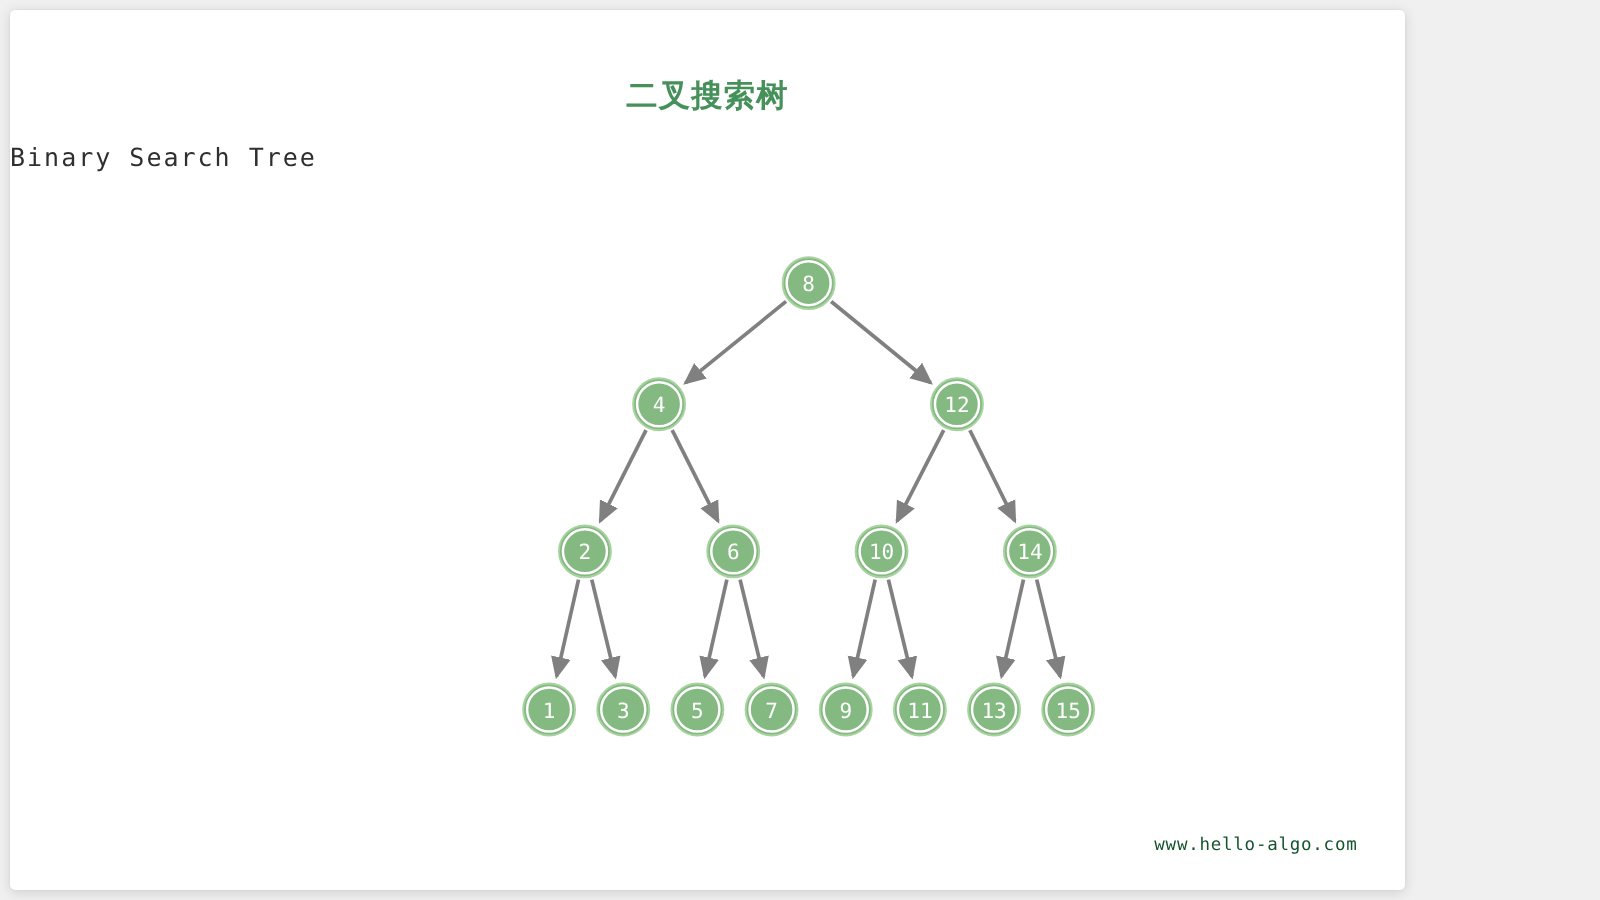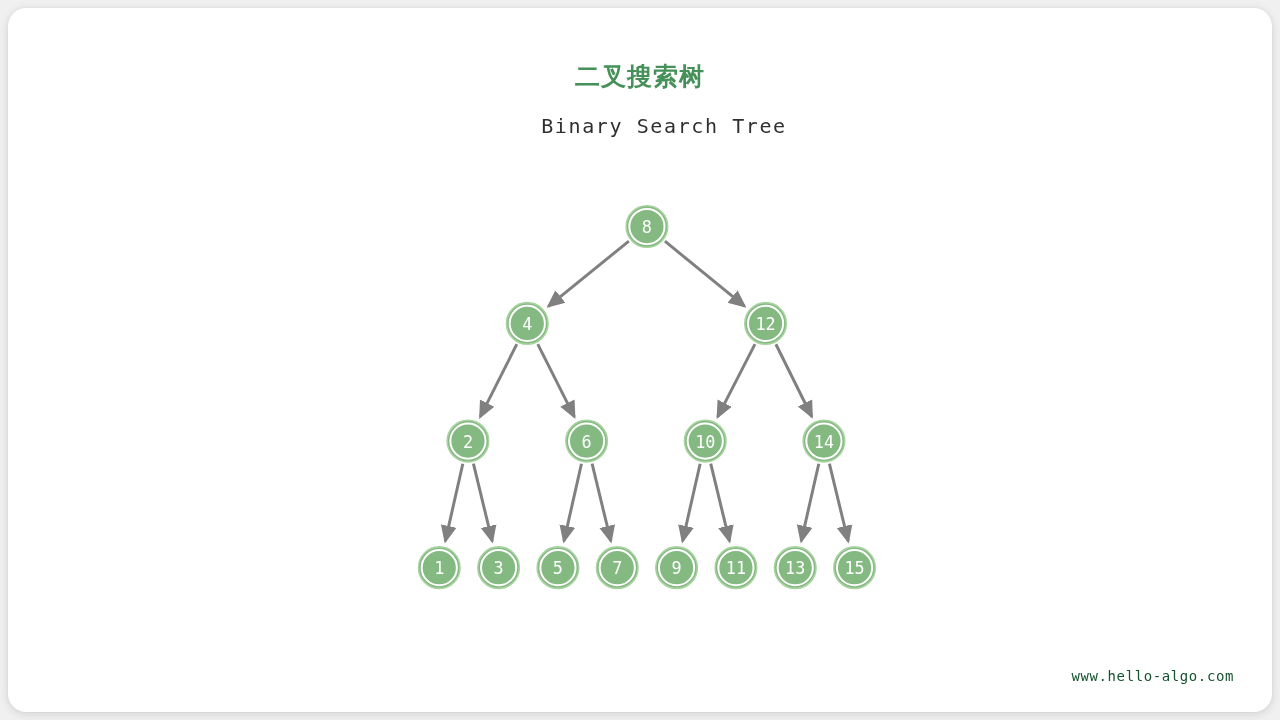--- a/index.html
+++ b/index.html
@@ -8,51 +8,49 @@
     width: 1280px;
     height: 720px;
     background: #f0f0f0;
     font-family: "Liberation Sans", sans-serif;
     overflow: hidden;
   }
   #card {
     position: absolute;
     left: 8px;
     top: 8px;
-    width: 1264px;
+    width: 1116px;
     height: 704px;
     background: #ffffff;
-    border-radius: 18px;
+    border-radius: 4px;
     box-shadow: 0 2px 10px rgba(0,0,0,0.13), 0 0 2px rgba(0,0,0,0.07);
     overflow: hidden;
   }
   #title {
     position: absolute;
     top: 52px;
     left: 0;
     width: 100%;
     text-align: center;
     font-family: "Liberation Sans", "DejaVu Sans", sans-serif;
     font-size: 25px;
     font-weight: bold;
     color: #46915a;
     letter-spacing: 1px;
   }
   #subtitle {
     position: absolute;
     top: 106px;
     left: 0;
     width: 100%;
-    text-align: center;
     font-family: "DejaVu Sans Mono", "Liberation Mono", monospace;
     font-size: 20px;
     font-weight: normal;
     color: #2f2f2f;
     letter-spacing: 1.6px;
-    margin-left: 24px;
   }
   #footer {
     position: absolute;
     right: 38px;
     bottom: 28px;
     font-family: "DejaVu Sans Mono", "Liberation Mono", monospace;
     font-size: 14px;
     color: #14532d;
     letter-spacing: 0.6px;
   }

